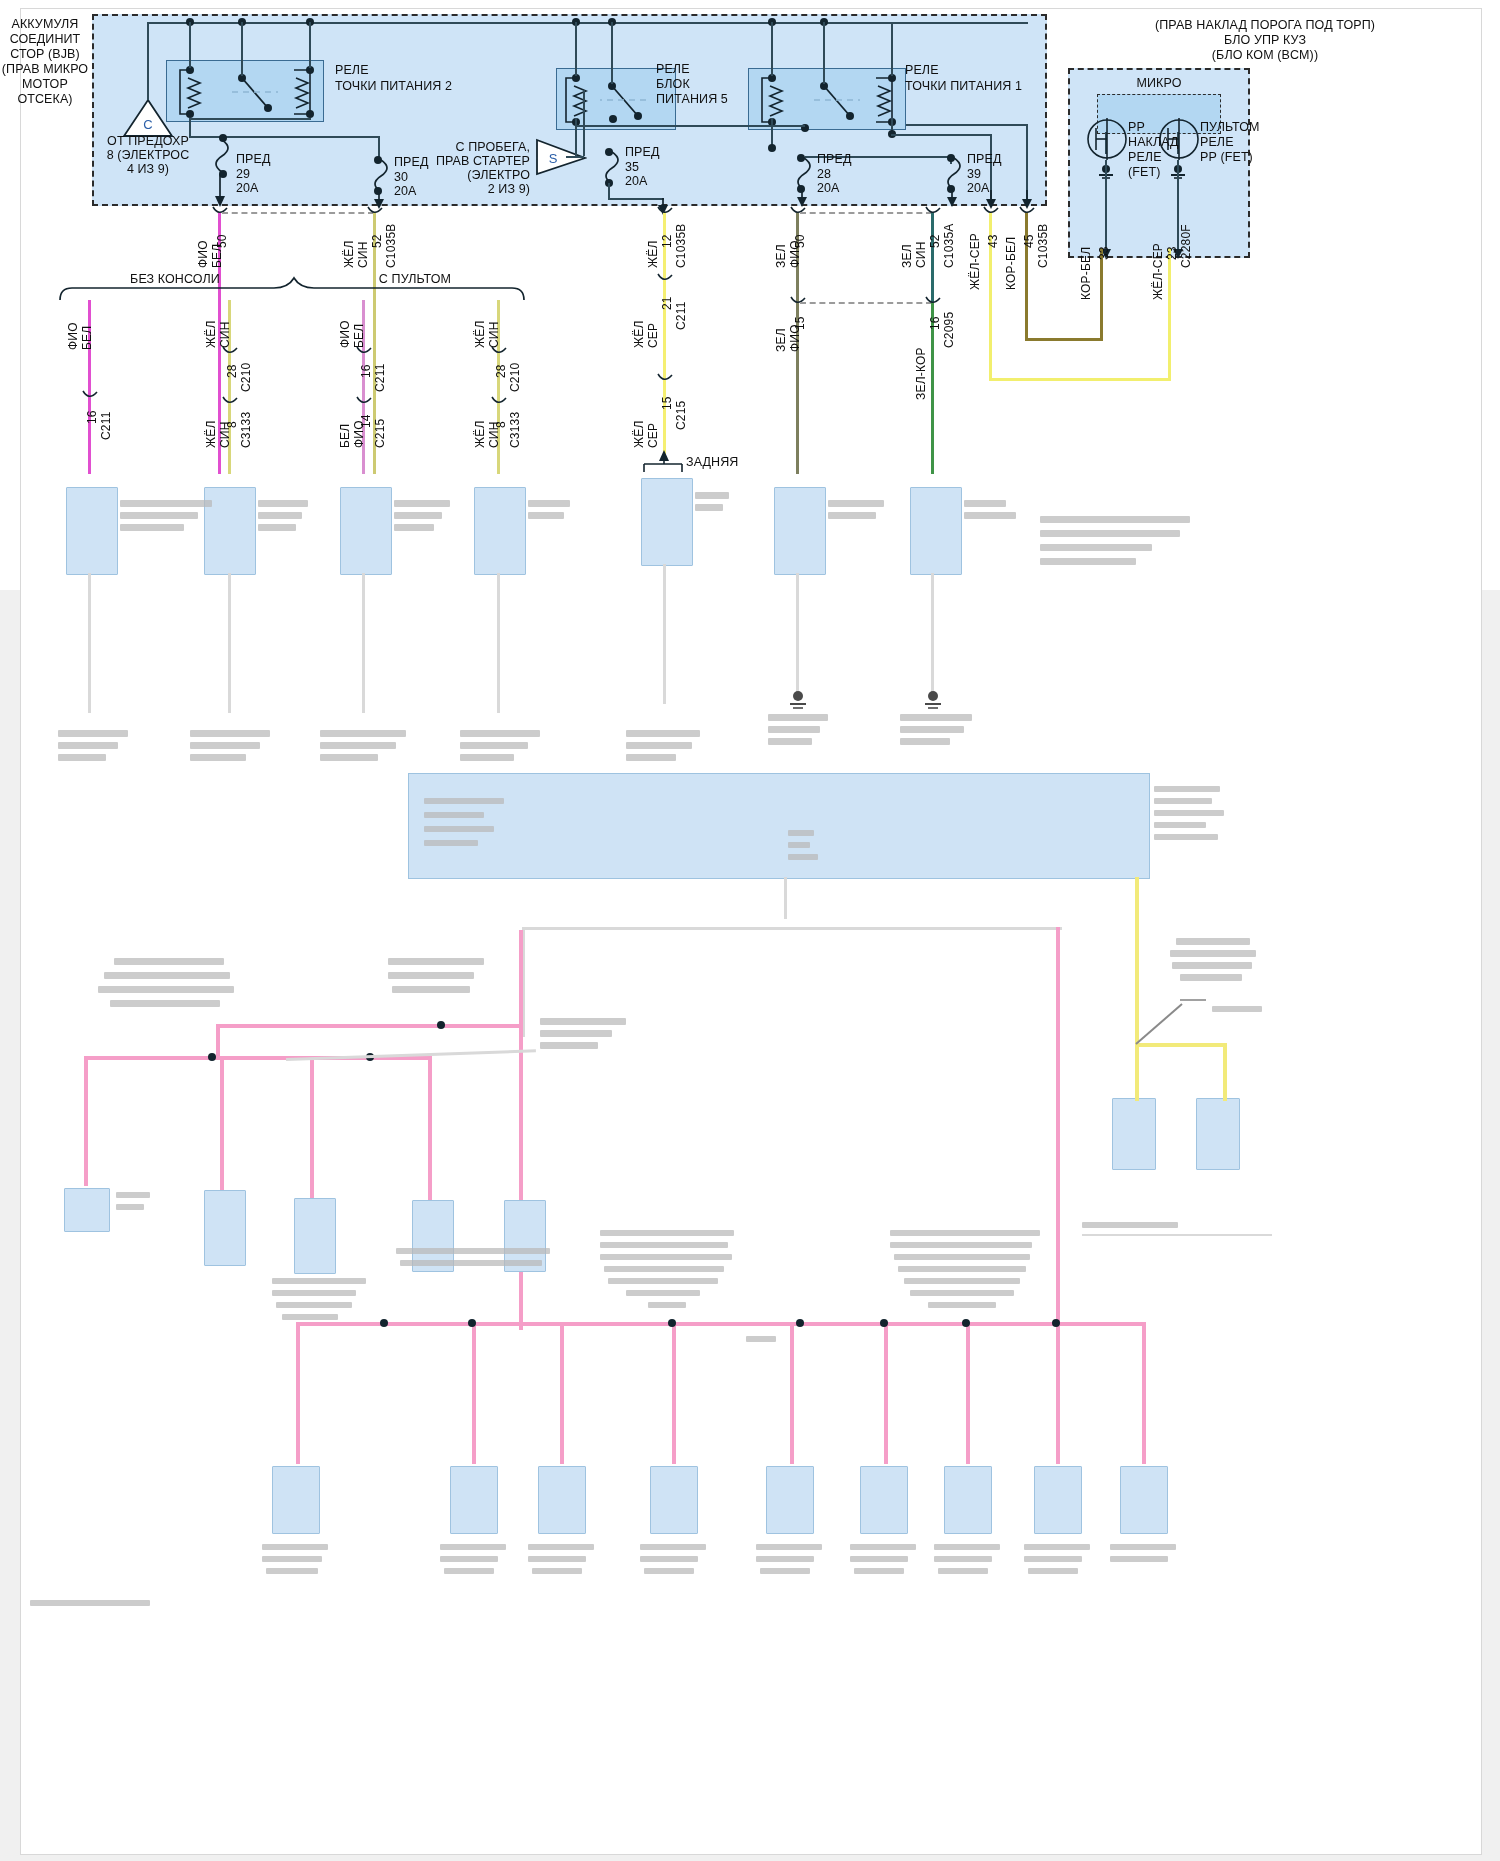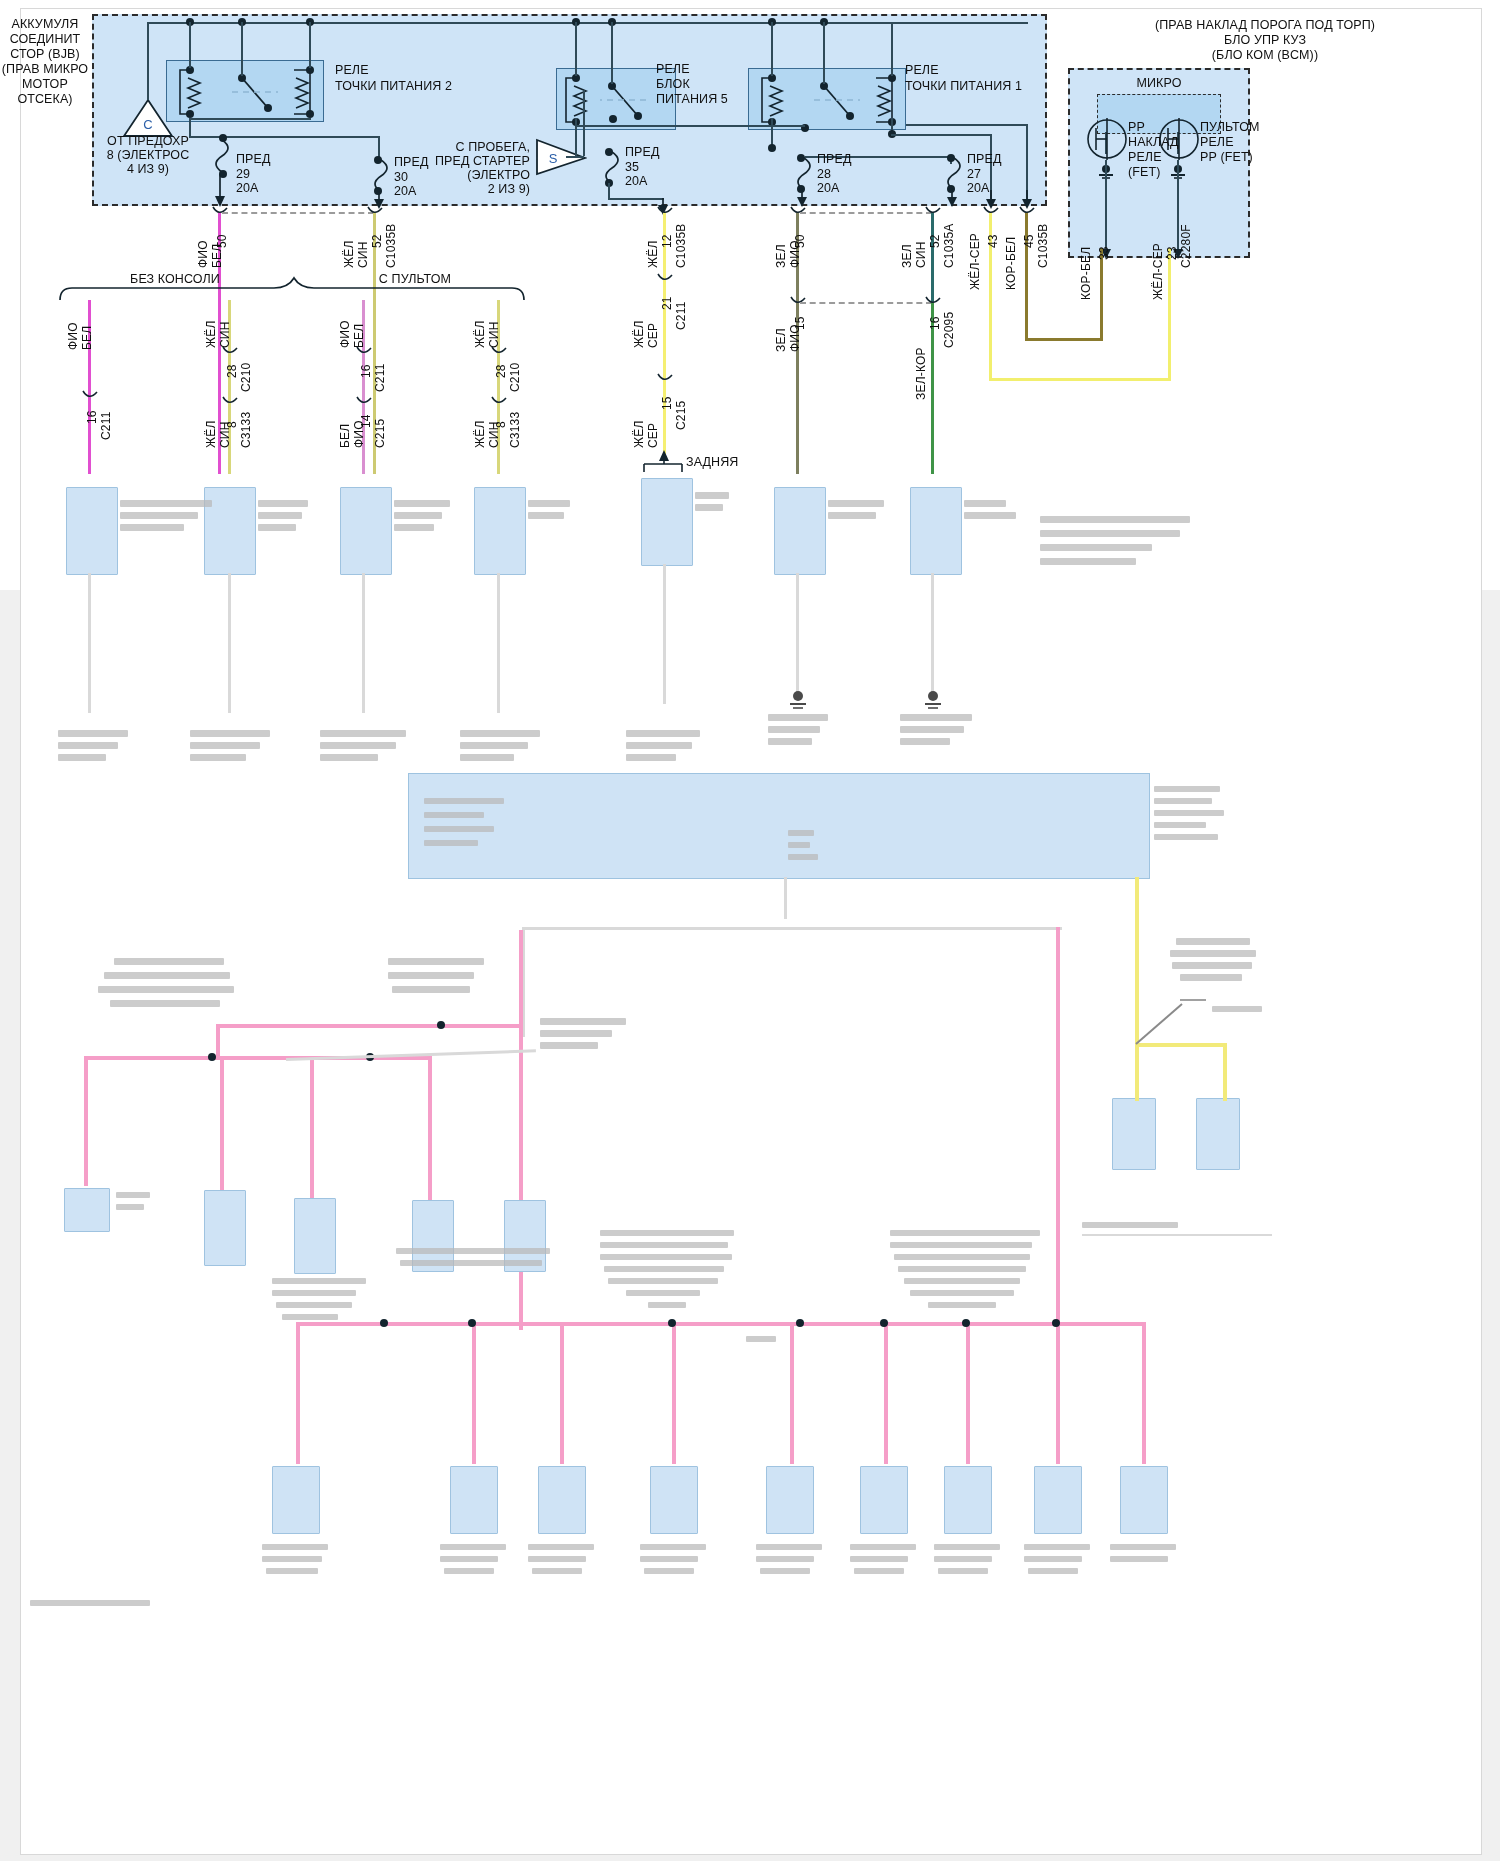--- a/index.html
+++ b/index.html
@@ -142,21 +142,21 @@
   <div class="solidline vline" style="left:147px;top:22px;height:78px;"></div>
   <div class="txt c" style="left:88px;top:134px;width:120px;">ОТ ПРЕДОХР</div>
   <div class="txt c" style="left:88px;top:148px;width:120px;">8 (ЭЛЕКТРОС</div>
   <div class="txt c" style="left:88px;top:162px;width:120px;">4 ИЗ 9)</div>
 
   <svg class="abs" style="left:535px;top:138px;" width="52" height="38">
     <polygon points="2,2 50,20 2,36" fill="#ffffff" stroke="#13242e" stroke-width="1.8"></polygon>
     <text x="18" y="25" font-size="13" text-anchor="middle" fill="#2a5ea8" font-family="Liberation Sans">S</text>
   </svg>
   <div class="txt r" style="left:400px;top:140px;width:130px;">С ПРОБЕГА,</div>
-  <div class="txt r" style="left:400px;top:154px;width:130px;">ПРЕД СТАРТЕР</div>
+  <div class="txt r" style="left:400px;top:154px;width:130px;">ПРАВ СТАРТЕР</div>
   <div class="txt r" style="left:400px;top:168px;width:130px;">(ЭЛЕКТРО</div>
   <div class="txt r" style="left:400px;top:182px;width:130px;">2 ИЗ 9)</div>
   <div class="solidline hline" style="left:583px;top:156px;width:0px;"></div>
 
   <div class="solidline hline" style="left:189px;top:118px;width:122px;"></div>
   <div class="solidline vline" style="left:189px;top:118px;height:18px;"></div>
   <div class="solidline hline" style="left:189px;top:136px;width:190px;"></div>
   <div class="solidline vline" style="left:378px;top:136px;height:22px;"></div>
   <div class="dot" style="left:219px;top:134px;"></div>
 
@@ -229,21 +229,21 @@
     <line x1="6" y1="0" x2="6" y2="12" stroke="#13242e" stroke-width="1.7"></line>
     <polygon points="6,19 1,9 11,9" fill="#13242e"></polygon>
   </svg>
 
   <svg class="abs" style="left:945px;top:156px;" width="22" height="40">
     <path d="M9 2 q12 8 0 16 q-12 8 0 16" stroke="#13242e" stroke-width="1.7" fill="none"></path>
   </svg>
   <div class="dot" style="left:947px;top:154px;"></div>
   <div class="dot" style="left:947px;top:185px;"></div>
   <div class="txt" style="left:967px;top:152px;">ПРЕД</div>
-  <div class="txt" style="left:967px;top:167px;">27</div>
+  <div class="txt" style="left:967px;top:167px;">39</div>
   <div class="txt" style="left:967px;top:181px;">20А</div>
   <svg class="abs" style="left:946px;top:188px;" width="12" height="20">
     <line x1="6" y1="0" x2="6" y2="12" stroke="#13242e" stroke-width="1.7"></line>
     <polygon points="6,19 1,9 11,9" fill="#13242e"></polygon>
   </svg>
   <svg class="abs" style="left:985px;top:190px;" width="12" height="20">
     <line x1="6" y1="0" x2="6" y2="12" stroke="#13242e" stroke-width="1.7"></line>
     <polygon points="6,19 1,9 11,9" fill="#13242e"></polygon>
   </svg>
   <svg class="abs" style="left:1021px;top:190px;" width="12" height="20">

